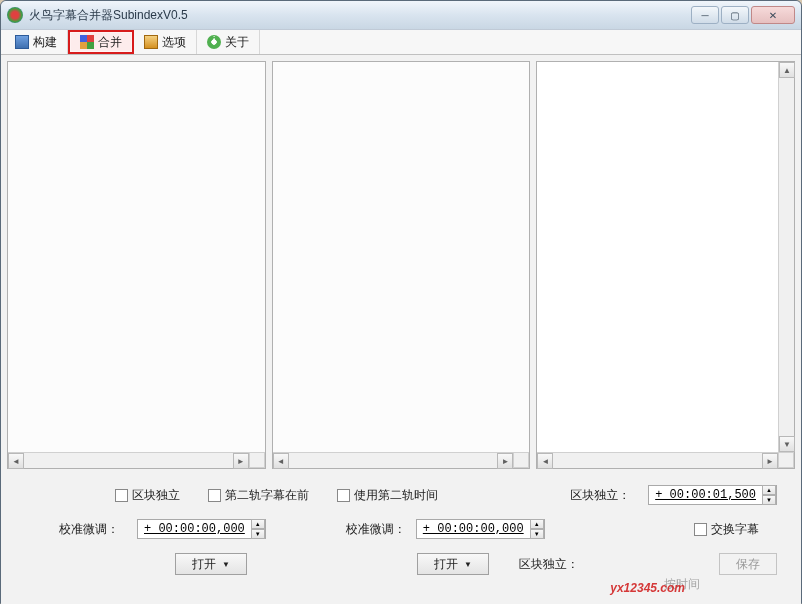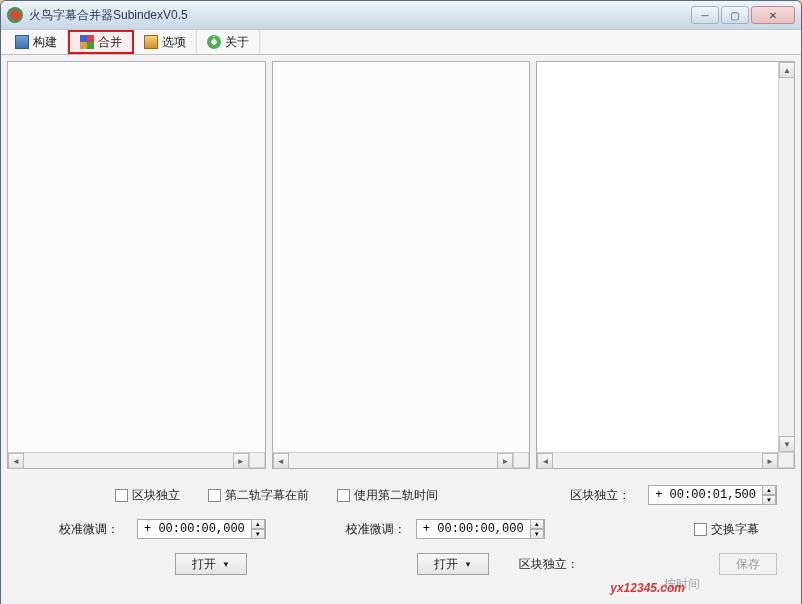--- a/index.html
+++ b/index.html
@@ -135,21 +135,21 @@
   width: 13px; height: 13px;
   background: #fff; border: 1px solid #888;
 }
 .lbl { color: #222; }
 .spin {
   display: inline-flex; align-items: center;
   border: 1px solid #a9a9a9;
   background: #fff;
   height: 20px;
 }
-.spin .val { padding: 0 6px; font-family: "Courier New", monospace; font-size:12px; }
+.spin .val { padding: 0 6px; font-family: "Courier New", monospace; font-size:12px;text-decoration:underline; }
 .spinbtns { display:flex; flex-direction:column; }
 .spinbtn { width:14px; height:10px; background:linear-gradient(#f8f8f8,#e4e4e4); border:1px solid #b0b0b0; font-size:6px; display:flex; align-items:center; justify-content:center; }
 .btn {
   display:inline-flex; align-items:center; justify-content:flex-end;
   height:22px; padding:2px 16px;
   background: linear-gradient(#f8f8f8,#e4e4e4);
   border:1px solid #a0a0a0;
   color:#222;
   gap:6px;
 }

